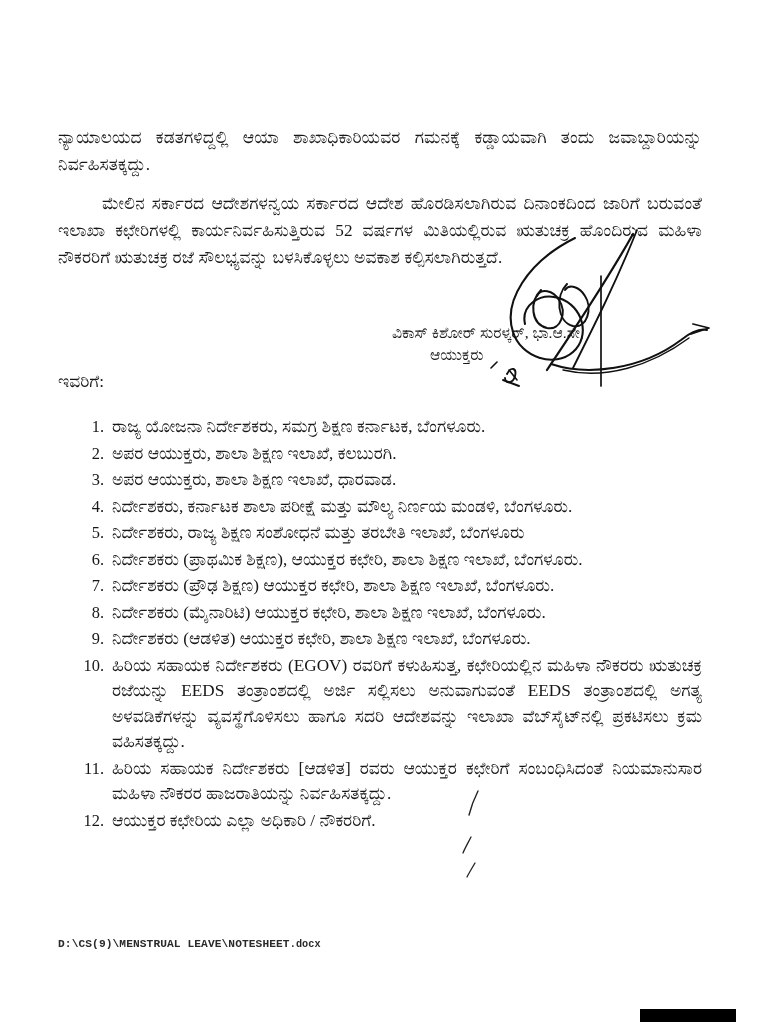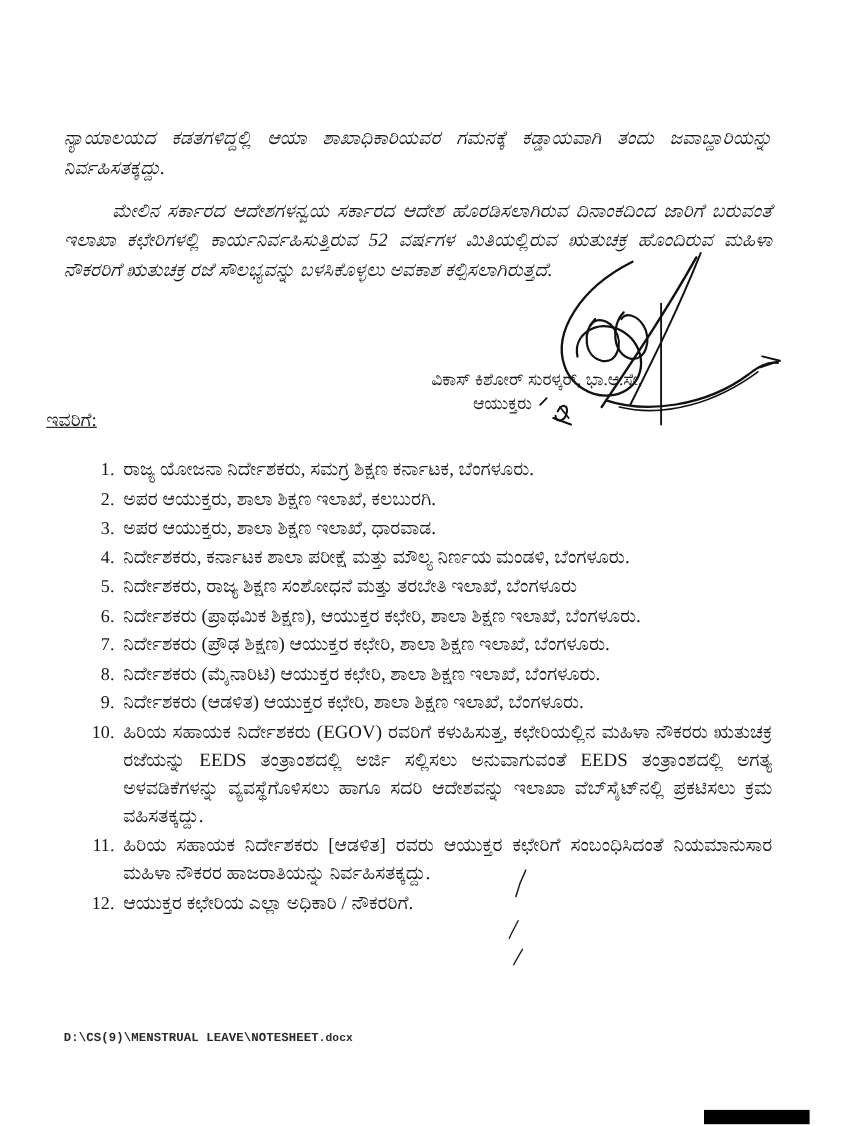--- a/index.html
+++ b/index.html
@@ -17,23 +17,22 @@
     overflow: hidden;
     font-family: "Liberation Serif", "DejaVu Serif", serif;
     color: #1a1a1a;
     -webkit-font-smoothing: antialiased;
   }
 
   
   .body-block {
     position: absolute;
     left: 58px;
-    top: 112px;
+    top: 124px;
     width: 644px;
-    font-style: italic;
   }
 
   .para {
     font-size: 17.2px;
     line-height: 27px;
     text-align: justify;
     text-justify: inter-word;
     margin: 0 0 0 0;
     color: #171717;
     letter-spacing: 0.1px;
@@ -51,21 +50,20 @@
     top: 322px;
     width: 330px;
     text-align: left;
   }
 
   .sign-name {
     font-size: 15.6px;
     line-height: 22px;
     color: #171717;
     white-space: nowrap;
-    margin-top: 13px;
   }
 
   .sign-title {
     font-size: 15.6px;
     line-height: 22px;
     color: #171717;
     margin-left: 38px;
   }
 
   
@@ -87,26 +85,25 @@
   
   .ink-tick {
     position: absolute;
     pointer-events: none;
   }
   .ink-tick svg { display: block; overflow: visible; }
 
   
   .recipients-label {
     position: absolute;
-    left: 42px;
+    left: 58px;
     top: 370px;
     font-size: 17.2px;
     line-height: 24px;
     color: #171717;
-    text-decoration: underline;
   }
 
   .recipient-list {
     position: absolute;
     left: 74px;
     top: 414px;
     width: 628px;
     margin: 0;
     padding: 0;
     list-style: none;

